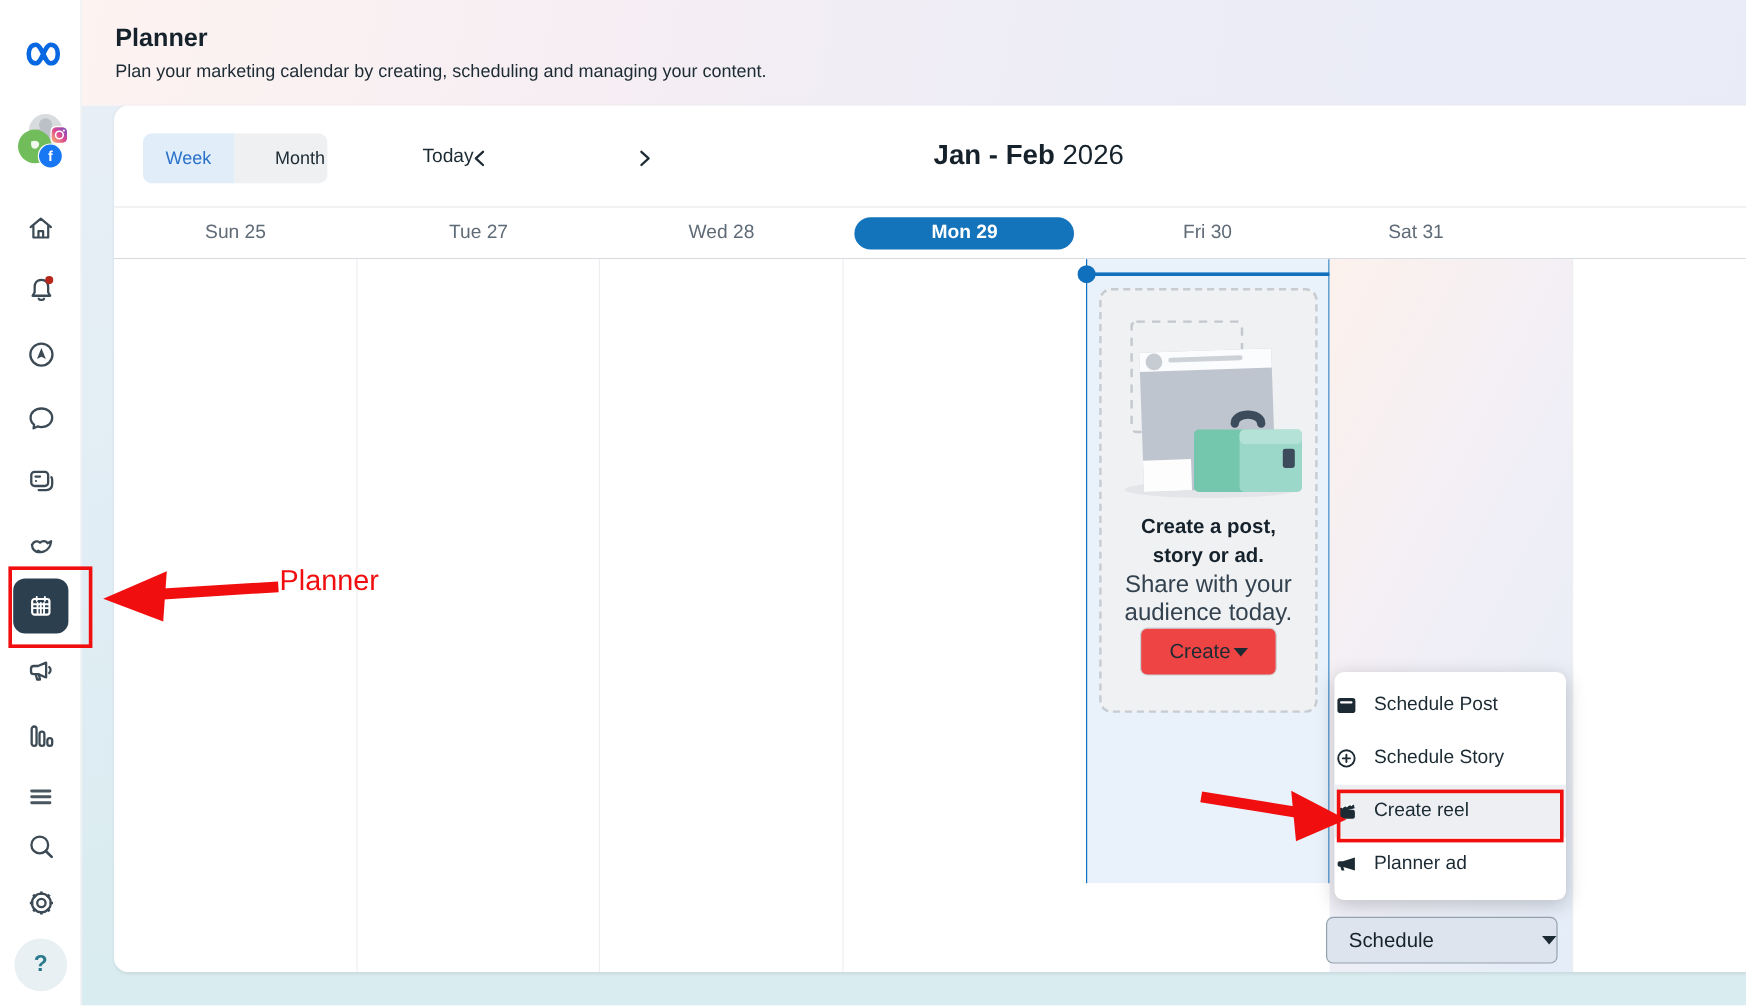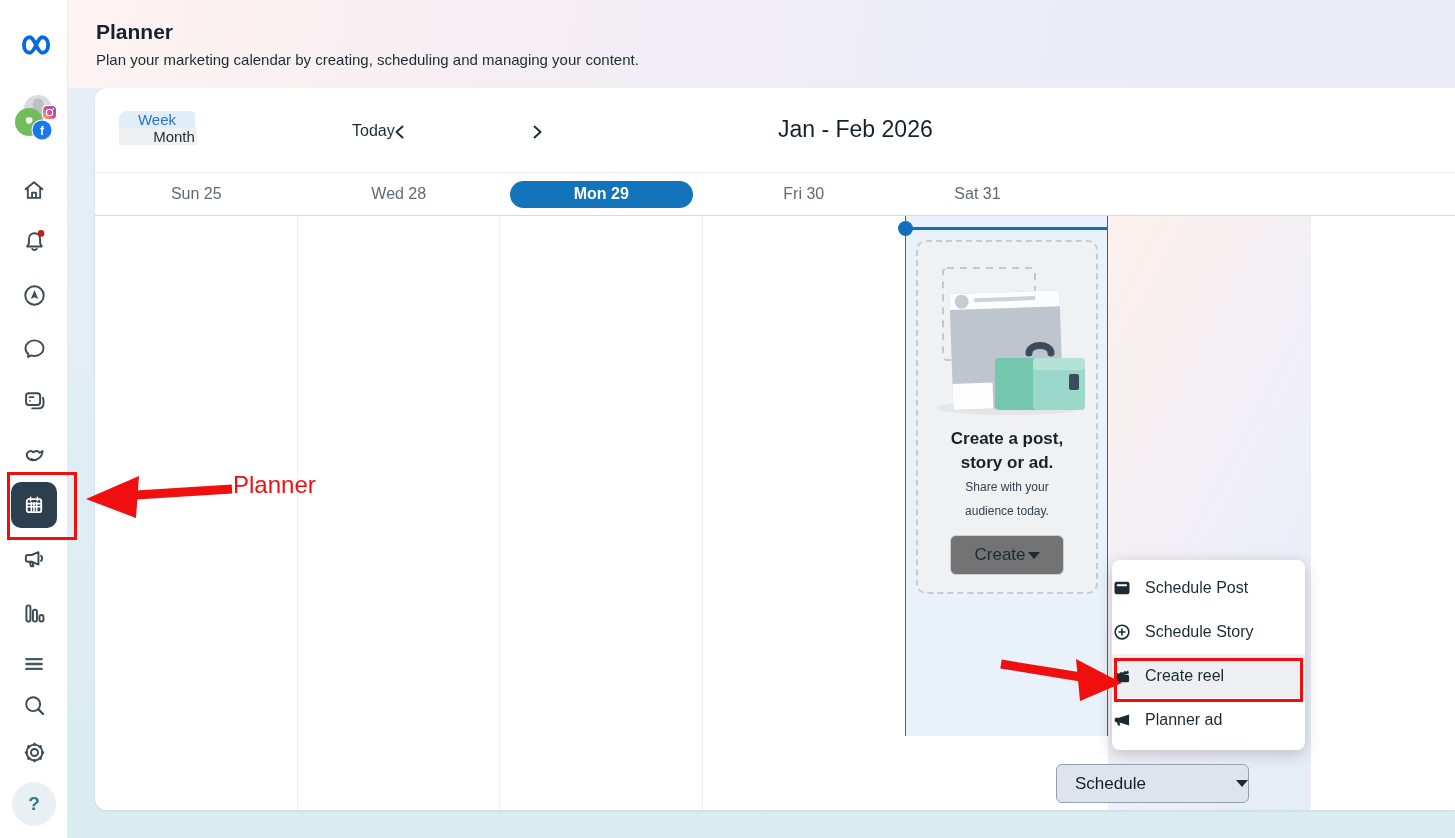--- a/index.html
+++ b/index.html
@@ -23,28 +23,28 @@
   .icon-stroke { stroke:#3b4a54; fill:none; stroke-width:1.7; stroke-linecap:round; stroke-linejoin:round; }
   .planner-tile { width:46px; height:46px; background:#2c3f4e; border-radius:10px; display:flex; align-items:center; justify-content:center; }
   .help-circle { width:44px; height:44px; border-radius:50%; background:#e9f0f4; display:flex; align-items:center; justify-content:center;
     color:#2b7b8c; font-size:19px; font-weight:bold; }
 
   
   .card { position:absolute; left:95px; top:88px; width:1360px; height:722px; background:#fff;
     border-radius:12px 0 0 12px; box-shadow:0 1px 3px rgba(0,0,0,.08); overflow:hidden; z-index:5; }
 
   
-  .seg { position:absolute; left:24px; top:23px; height:42px; display:flex; border-radius:8px; overflow:hidden;flex-direction:column; }
+  .seg { position:absolute; left:24px; top:23px; height:42px; display:flex; border-radius:8px; overflow:hidden; }
   .seg-week { width:76px; background:#e1eefa; color:#2b72c9; }
   .seg-month { width:78px; background:#eff0f2; color:#1c2b33;padding-left:32px; }
   .seg button, .seg-week, .seg-month { display:flex; align-items:center; justify-content:center; font-size:15px; cursor:pointer; }
   .nav-chevron { position:absolute; top:26px; width:36px; height:36px; display:flex; align-items:center; justify-content:center; cursor:pointer; }
   .today-label { position:absolute; left:257px; top:34px; font-size:16px; font-weight:normal; cursor:pointer; }
   .cal-title { position:absolute; left:683px; top:28px; font-size:23px; color:#16222b; }
-  .cal-title b { font-weight:normal; }
+  .cal-title b { font-weight:bold; }
 
   
   .day-header { position:absolute; left:0; top:84px; width:1360px; height:44px; border-top:1px solid #e7e9ec;
     border-bottom:1px solid #d7dbdf; display:flex; background:#fff; }
   .day-cell { width:202.5px; display:flex; align-items:center; justify-content:center; font-size:16px; color:#5f6b76; }
   .day-pill { width:183px; height:27px; background:#1374bc; border-radius:14px; color:#fff; font-weight:bold;
     display:flex; align-items:center; justify-content:center; }
 
   
   .cal-body { position:absolute; left:0; top:128px; width:1360px; height:594px; background:#fff; }
@@ -54,34 +54,34 @@
   .now-line { position:absolute; left:0; top:11px; width:203px; height:3px; background:#1070bd; }
   .now-dot { position:absolute; left:-8px; top:5px; width:15px; height:15px; border-radius:50%; background:#1070bd; }
   .col-fri { position:absolute; top:0; height:594px; left:1013px; width:202px;
     background:linear-gradient(118deg,#fcf1ec 0%,#f2eff6 45%,#e4edf8 100%); }
   .col-sat { position:absolute; top:0; height:594px; left:1215px; width:145px; border-left:1px solid #eceef1; background:#fff; }
 
   
   .create-card { position:absolute; left:10px; top:24px; width:182px; height:354px; background:#f0f1f3;
     border:2px dashed #c7ccd3; border-radius:10px; text-align:center; }
   .cc-title { margin-top:185px; font-size:17px; font-weight:bold; line-height:24px; color:#16222b; }
-  .cc-body { font-size:12px; line-height:24px; color:#33424e; }
-  .cc-btn { margin-top:12px; width:114px; height:40px; background:#737373; border:1px solid #ccd0d5; border-radius:6px;
+  .cc-body { font-size:20px; line-height:24px; color:#33424e; }
+  .cc-btn { width:114px; height:40px; background:#ef4444; border:1px solid #ccd0d5; border-radius:6px;
     font-size:17px; color:#1c2b33; cursor:pointer; display:inline-flex; align-items:center; justify-content:center; gap:2px;
     font-family:"Liberation Sans", sans-serif; }
   .caret-down { width:0; height:0; border-left:6px solid transparent; border-right:6px solid transparent; border-top:7px solid #1c2b33; }
 
   
   .menu { position:absolute; left:1112px; top:560px; width:193px; height:190px; background:#fff; border-radius:8px;
     box-shadow:0 4px 16px rgba(0,0,0,.20); z-index:20; padding-top:6px; }
   .menu-item { height:44px; display:flex; align-items:center; gap:13px; font-size:16px; color:#1c2b33; cursor:pointer; }
   .menu-item.hl { background:#edeff2; }
 
   
-  .schedule-btn { position:absolute; left:1056px; top:764px; width:193px; height:39px; background:#dde4ee;
+  .schedule-btn { position:absolute; left:1105px; top:764px; width:193px; height:39px; background:#dde4ee;
     border:1px solid #93a1af; border-radius:6px; z-index:20; display:flex; align-items:center; font-size:17px; color:#16222b;
     padding:0 0 0 18px; cursor:pointer; justify-content:space-between; font-family:"Liberation Sans", sans-serif; }
 
   
   .red-box { position:absolute; border:3px solid #f10e0e; z-index:40; pointer-events:none; }
   .box-sidebar { left:7px; top:472px; width:70px; height:68px; }
   .box-reel { left:1114px; top:658px; width:189px; height:44px; }
   .annot-label { position:absolute; left:233px; top:471px; font-size:24px; color:#f10e0e; z-index:40; }
   .annot-svg { position:absolute; left:0; top:0; width:1455px; height:838px; z-index:39; pointer-events:none; }
 </style>
@@ -112,20 +112,21 @@
         <polyline points="5.5,2.5 11.5,8 5.5,13.5" class="icon-stroke" style="stroke:#1c2b33;stroke-width:1.9;"></polyline>
       </svg>
   </div>
   <div class="cal-title">
     <b>Jan - Feb</b>
     <span>2026</span>
   </div>
 
   <div class="day-header">
     <div class="day-cell">Sun 25</div>
+    <div class="day-cell">Tue 27</div>
     <div class="day-cell">Wed 28</div>
     <div class="day-cell">
       <div class="day-pill">Mon 29</div>
     </div>
     <div class="day-cell">Fri 30</div>
     <div class="day-cell" style="width:145px;">Sat 31</div>
   </div>
 
   <div class="cal-body">
     <div class="col" style="left:0;"></div>

